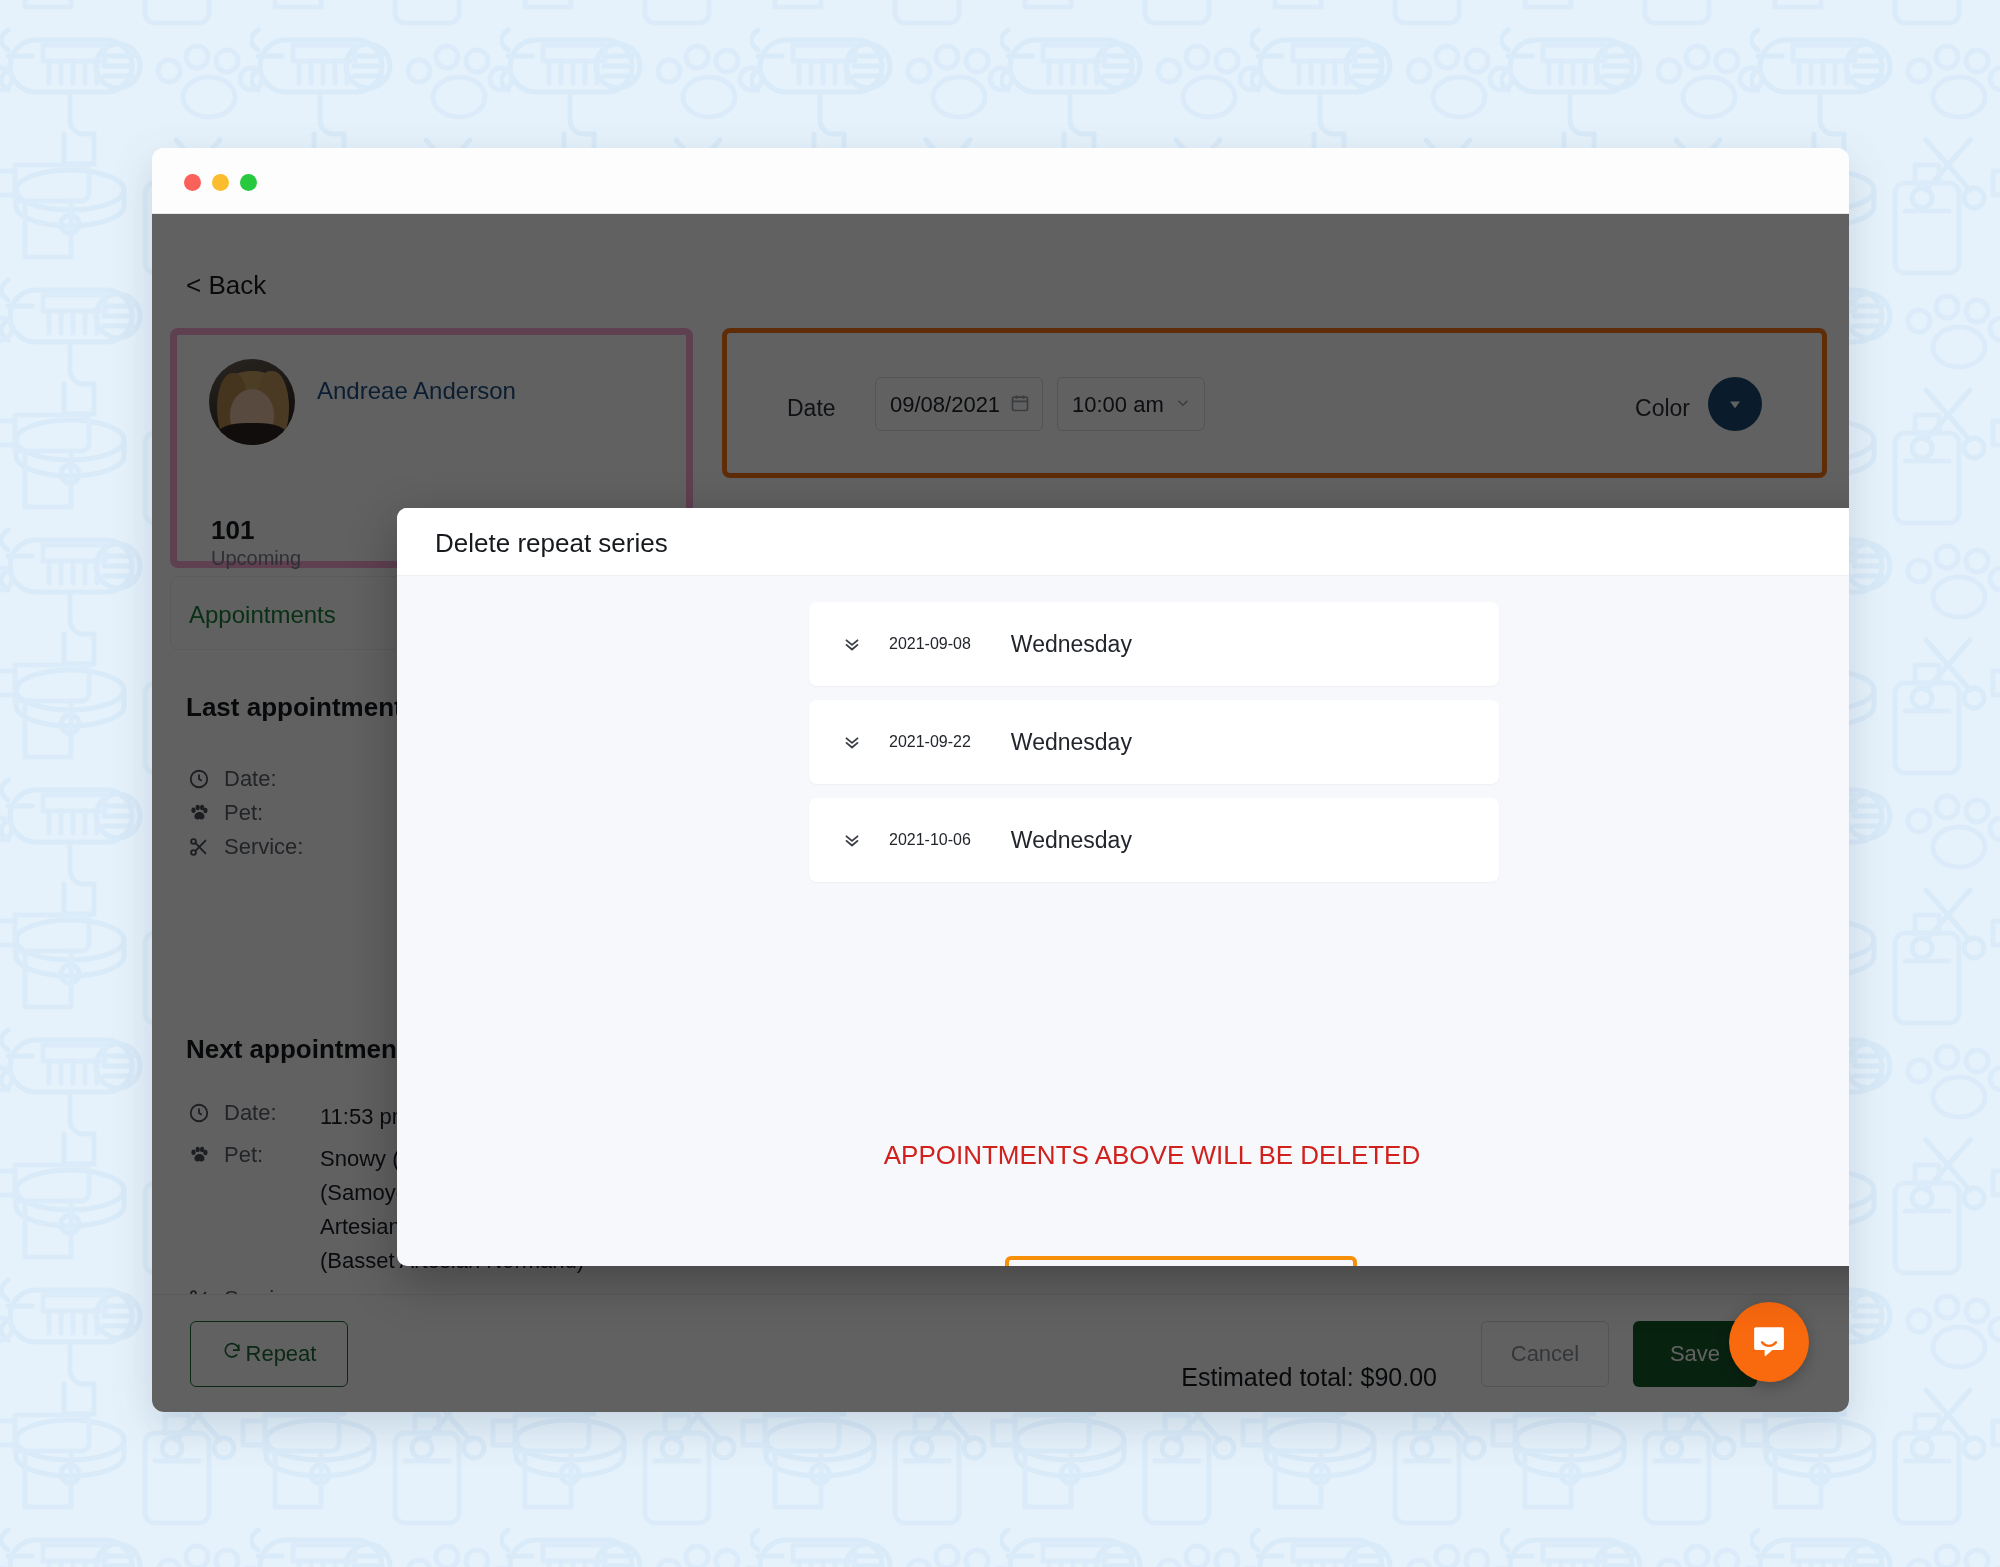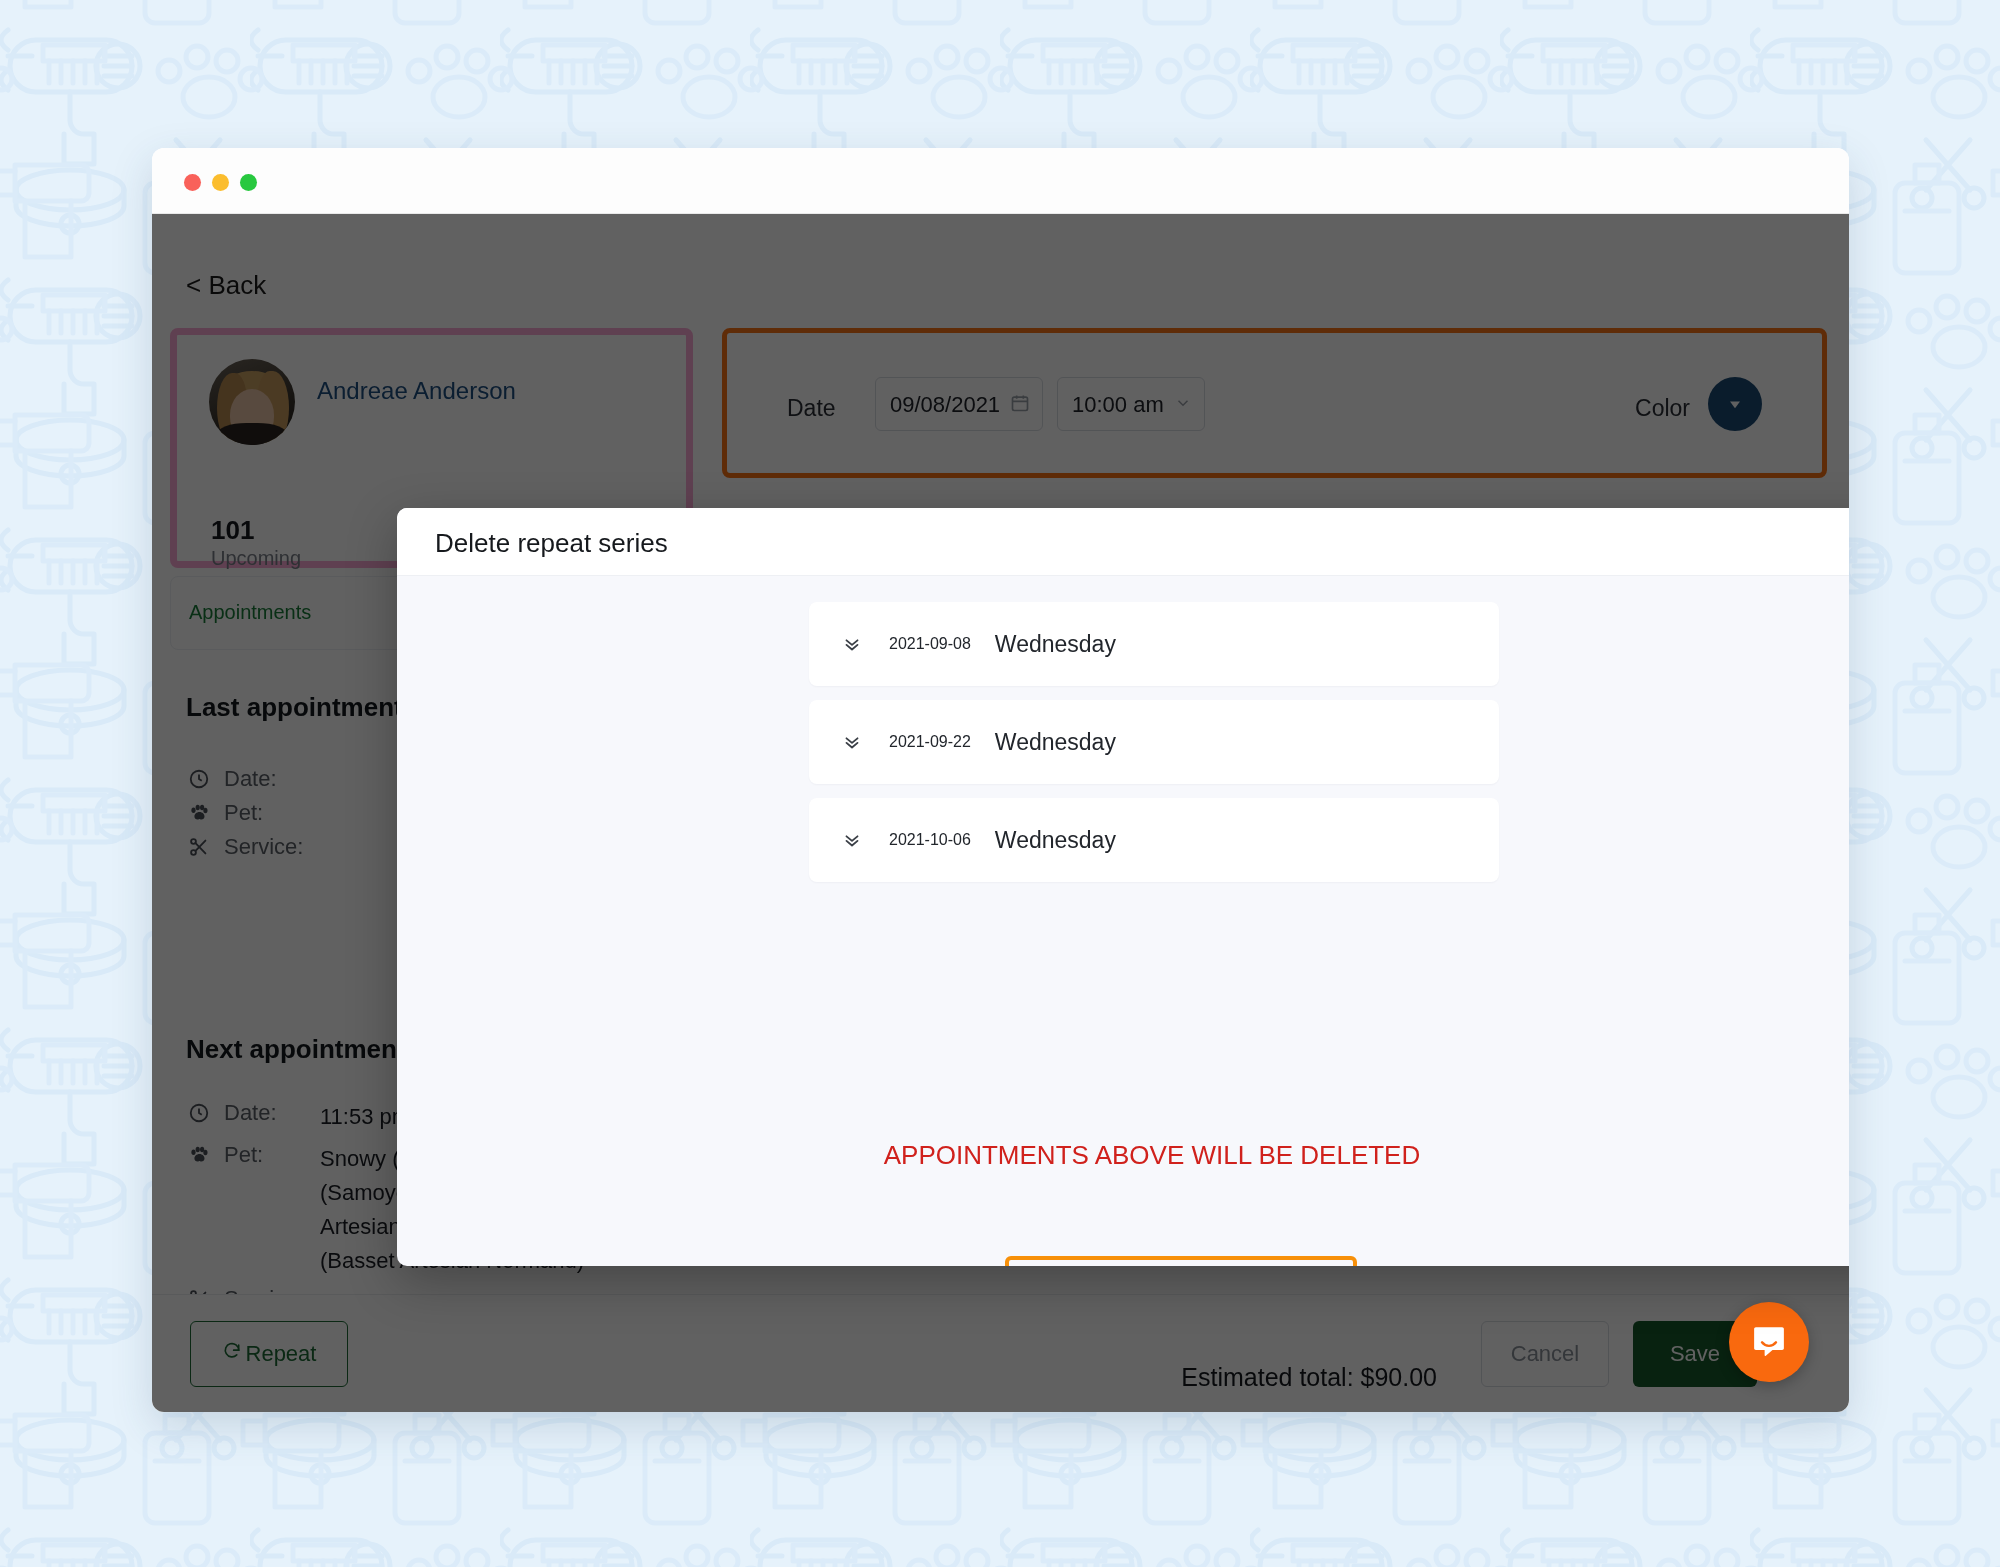--- a/index.html
+++ b/index.html
@@ -111,21 +111,21 @@
     font-size: 20px; color: #7a7f88;
   }
 
   #tabs-bar {
     position: absolute; left: 18px; top: 362px;
     width: 523px; height: 74px;
     background: #fff; border: 1px solid #eceff3; border-radius: 8px;
   }
   #tab-appointments {
     position: absolute; left: 18px; top: 24px;
-    font-size: 20px; color: #187d39;
+    font-size: 24px; color: #187d39;
   }
 
   #last-appt-title {
     position: absolute; left: 34px; top: 478px;
     font-size: 26px; font-weight: 700; color: #14181d;
   }
   #next-appt-title {
     position: absolute; left: 34px; top: 820px;
     font-size: 26px; font-weight: 700; color: #14181d;
   }
@@ -265,21 +265,21 @@
     height: 84px;
     background: #ffffff;
     border-radius: 8px;
     margin-bottom: 14px;
     display: flex; align-items: center;
     padding-left: 32px;
     box-shadow: 0 1px 2px rgba(20,30,60,0.04);
   }
   .series-chev { width: 34px; min-width: 34px; color: #3a3f46; display:flex; align-items:center; }
   .series-date { font-size: 16px; color: #22262c; margin-left: 14px; }
-  .series-day  { font-size: 23px; color: #22262c; margin-left: 24px; }
+  .series-day  { font-size: 23px; color: #22262c; margin-left: 40px; }
 
   #warning-text {
     position: absolute; left: 0; top: 910px;
     width: 100%;
     text-align: center;
     color: #d0211c;
     font-size: 26px;
   }
   #confirm-wrap {
     position: absolute; left: 608px; top: 748px;

